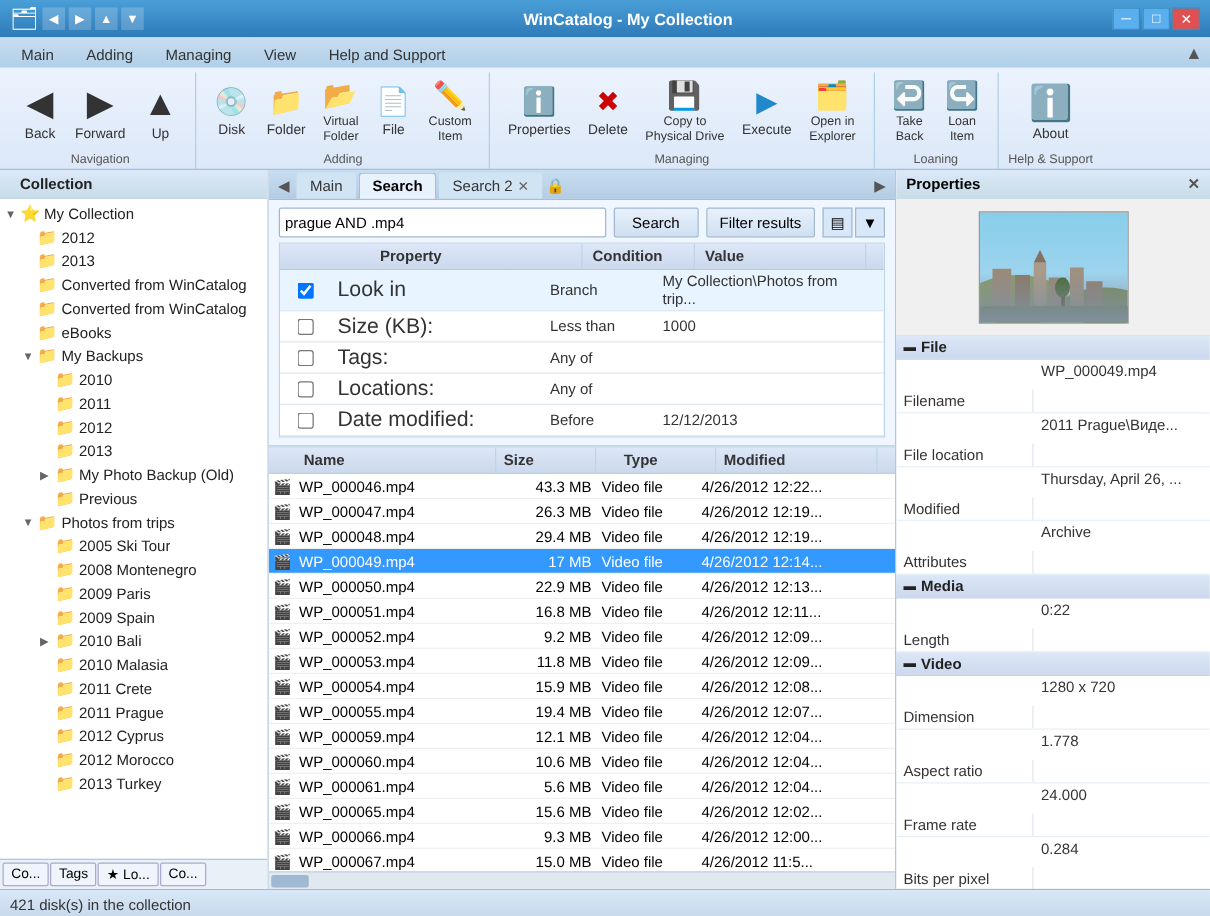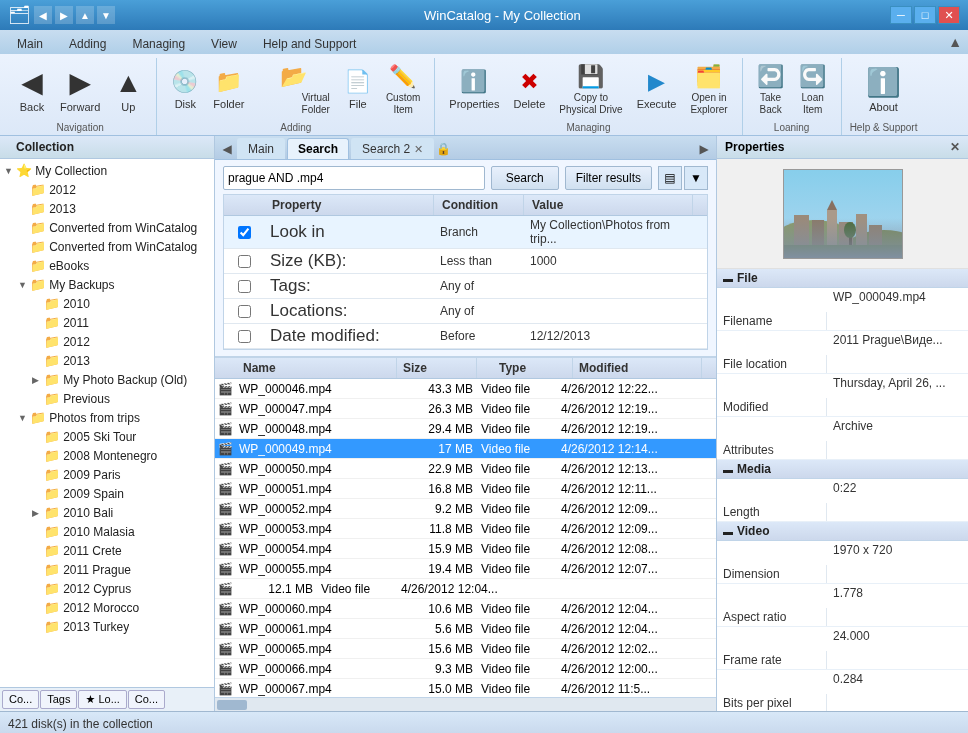--- a/index.html
+++ b/index.html
@@ -8,21 +8,21 @@
     
     #title-bar {
       background: linear-gradient(to bottom, #4a9fd8, #2d7ab8);
       height: 30px;
       display: flex;
       align-items: center;
       justify-content: space-between;
       padding: 0 8px;
       color: white;
     }
-    #title-bar .title { font-size: 13px; font-weight: normal; flex: 1; text-align: center; }
+    #title-bar .title { font-size: 13px; font-weight: bold; flex: 1; text-align: center; }
     #title-bar .win-controls { display: flex; gap: 2px; }
     #title-bar .win-btn {
       width: 22px; height: 18px; background: #5aafee; border: 1px solid #3a8fc0;
       color: white; font-size: 11px; cursor: pointer; display: flex; align-items: center; justify-content: center;
     }
     #title-bar .win-btn.close { background: #e05050; }
     #title-bar .qa-btn { width: 18px; height: 18px; background: rgba(255,255,255,0.2); border: none; color: white; cursor: pointer; font-size: 10px; display: flex; align-items: center; justify-content: center; }
 
     
     #ribbon {
@@ -452,21 +452,21 @@
         <div class="ribbon-btn">
           <span class="icon">💿</span>
           <span>Disk</span>
         </div>
         <div class="ribbon-btn">
           <span class="icon">📁</span>
           <span>Folder</span>
         </div>
         <div class="ribbon-btn">
           <span class="icon">📂</span>
-          <span style="font-size:10px;margin-left:43px;">Virtual<br>Folder</span>
+          <span style="font-size:10px;">Virtual<br>Folder</span>
         </div>
         <div class="ribbon-btn">
           <span class="icon">📄</span>
           <span>File</span>
         </div>
         <div class="ribbon-btn">
           <span class="icon">✏️</span>
           <span style="font-size:10px;">Custom<br>Item</span>
         </div>
       </div>
@@ -699,21 +699,21 @@
         <button class="filter-btn">Filter results</button>
         <div class="view-toggle">
           <button class="view-btn">▤</button>
           <button class="view-btn">▼</button>
         </div>
       </div>
 
       <div id="filter-grid">
         <div class="filter-header">
           <div style="width:40px;"></div>
-          <div class="filter-col" style="width:170px;">Property</div>
+          <div class="filter-col" style="width:170px;margin-left:32px;">Property</div>
           <div class="filter-col" style="width:90px;">Condition</div>
           <div class="filter-col" style="flex:1;">Value</div>
           <div style="width:14px;"></div>
         </div>
         <div class="filter-row active-row">
           <div class="check">
               <input type="checkbox" checked="" style="">
             </div>
           <div class="prop">Look in</div>
           <div class="cond">Branch</div>
@@ -835,20 +835,21 @@
     </div>
           <div class="file-row">
       <div class="file-icon">🎬</div>
       <div class="file-name">WP_000055.mp4</div>
       <div class="file-size">19.4 MB</div>
       <div class="file-type">Video file</div>
       <div class="file-modified">4/26/2012 12:07...</div>
     </div>
           <div class="file-row">
       <div class="file-icon">🎬</div>
+      <div class="file-name">WP_000059.mp4</div>
       <div class="file-size">12.1 MB</div>
       <div class="file-type">Video file</div>
       <div class="file-modified">4/26/2012 12:04...</div>
     </div>
           <div class="file-row">
       <div class="file-icon">🎬</div>
       <div class="file-name">WP_000060.mp4</div>
       <div class="file-size">10.6 MB</div>
       <div class="file-type">Video file</div>
       <div class="file-modified">4/26/2012 12:04...</div>
@@ -955,21 +956,21 @@
         <div class="prop-key">Length</div>
         <div class="prop-val">0:22</div>
       </div>
 
       <div class="prop-section-header">
         <span class="prop-section-toggle">▬</span>
         <span>Video</span>
       </div>
       <div class="prop-row">
         <div class="prop-key">Dimension</div>
-        <div class="prop-val">1970 x 720</div>
+        <div class="prop-val">1280 x 720</div>
       </div>
       <div class="prop-row">
         <div class="prop-key">Aspect ratio</div>
         <div class="prop-val">1.778</div>
       </div>
       <div class="prop-row">
         <div class="prop-key">Frame rate</div>
         <div class="prop-val">24.000</div>
       </div>
       <div class="prop-row">

